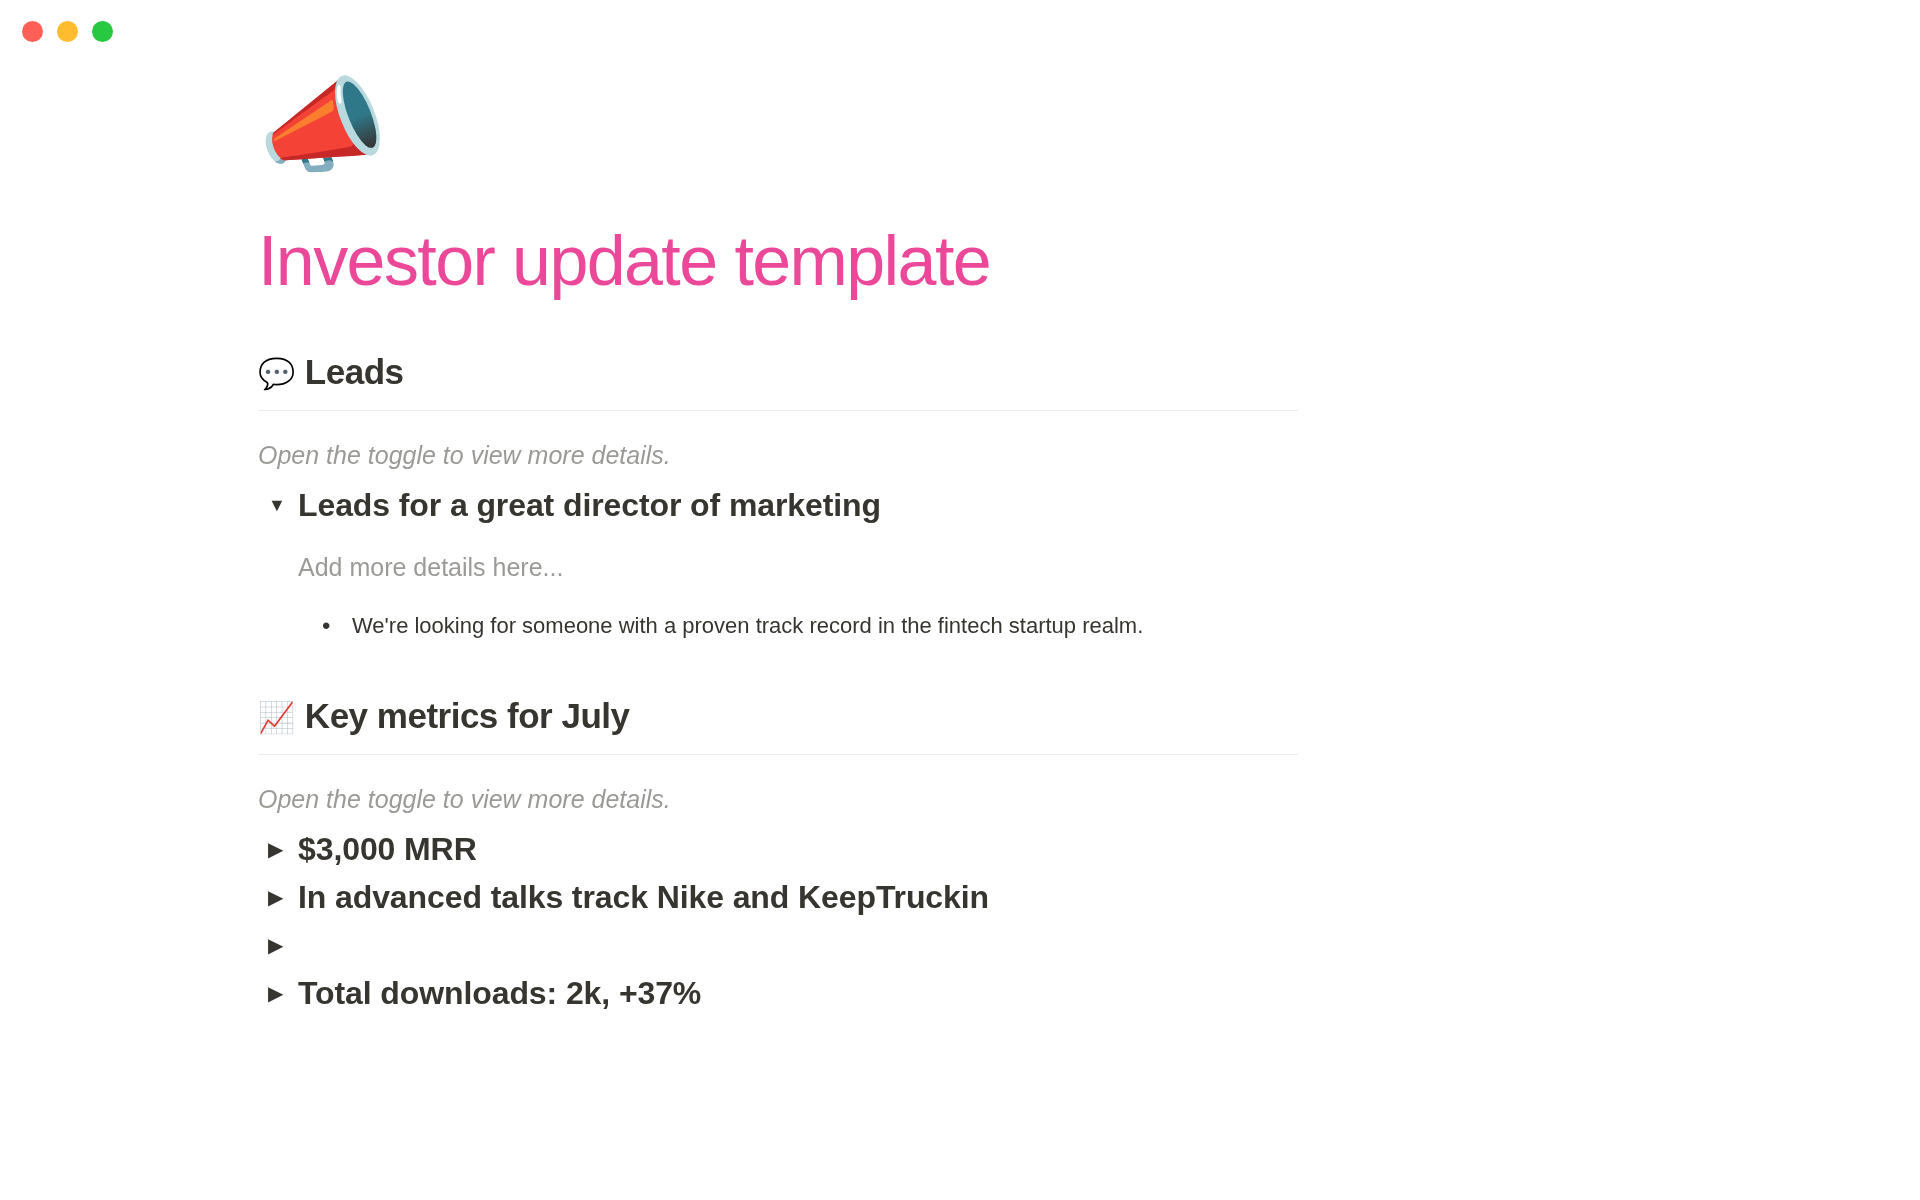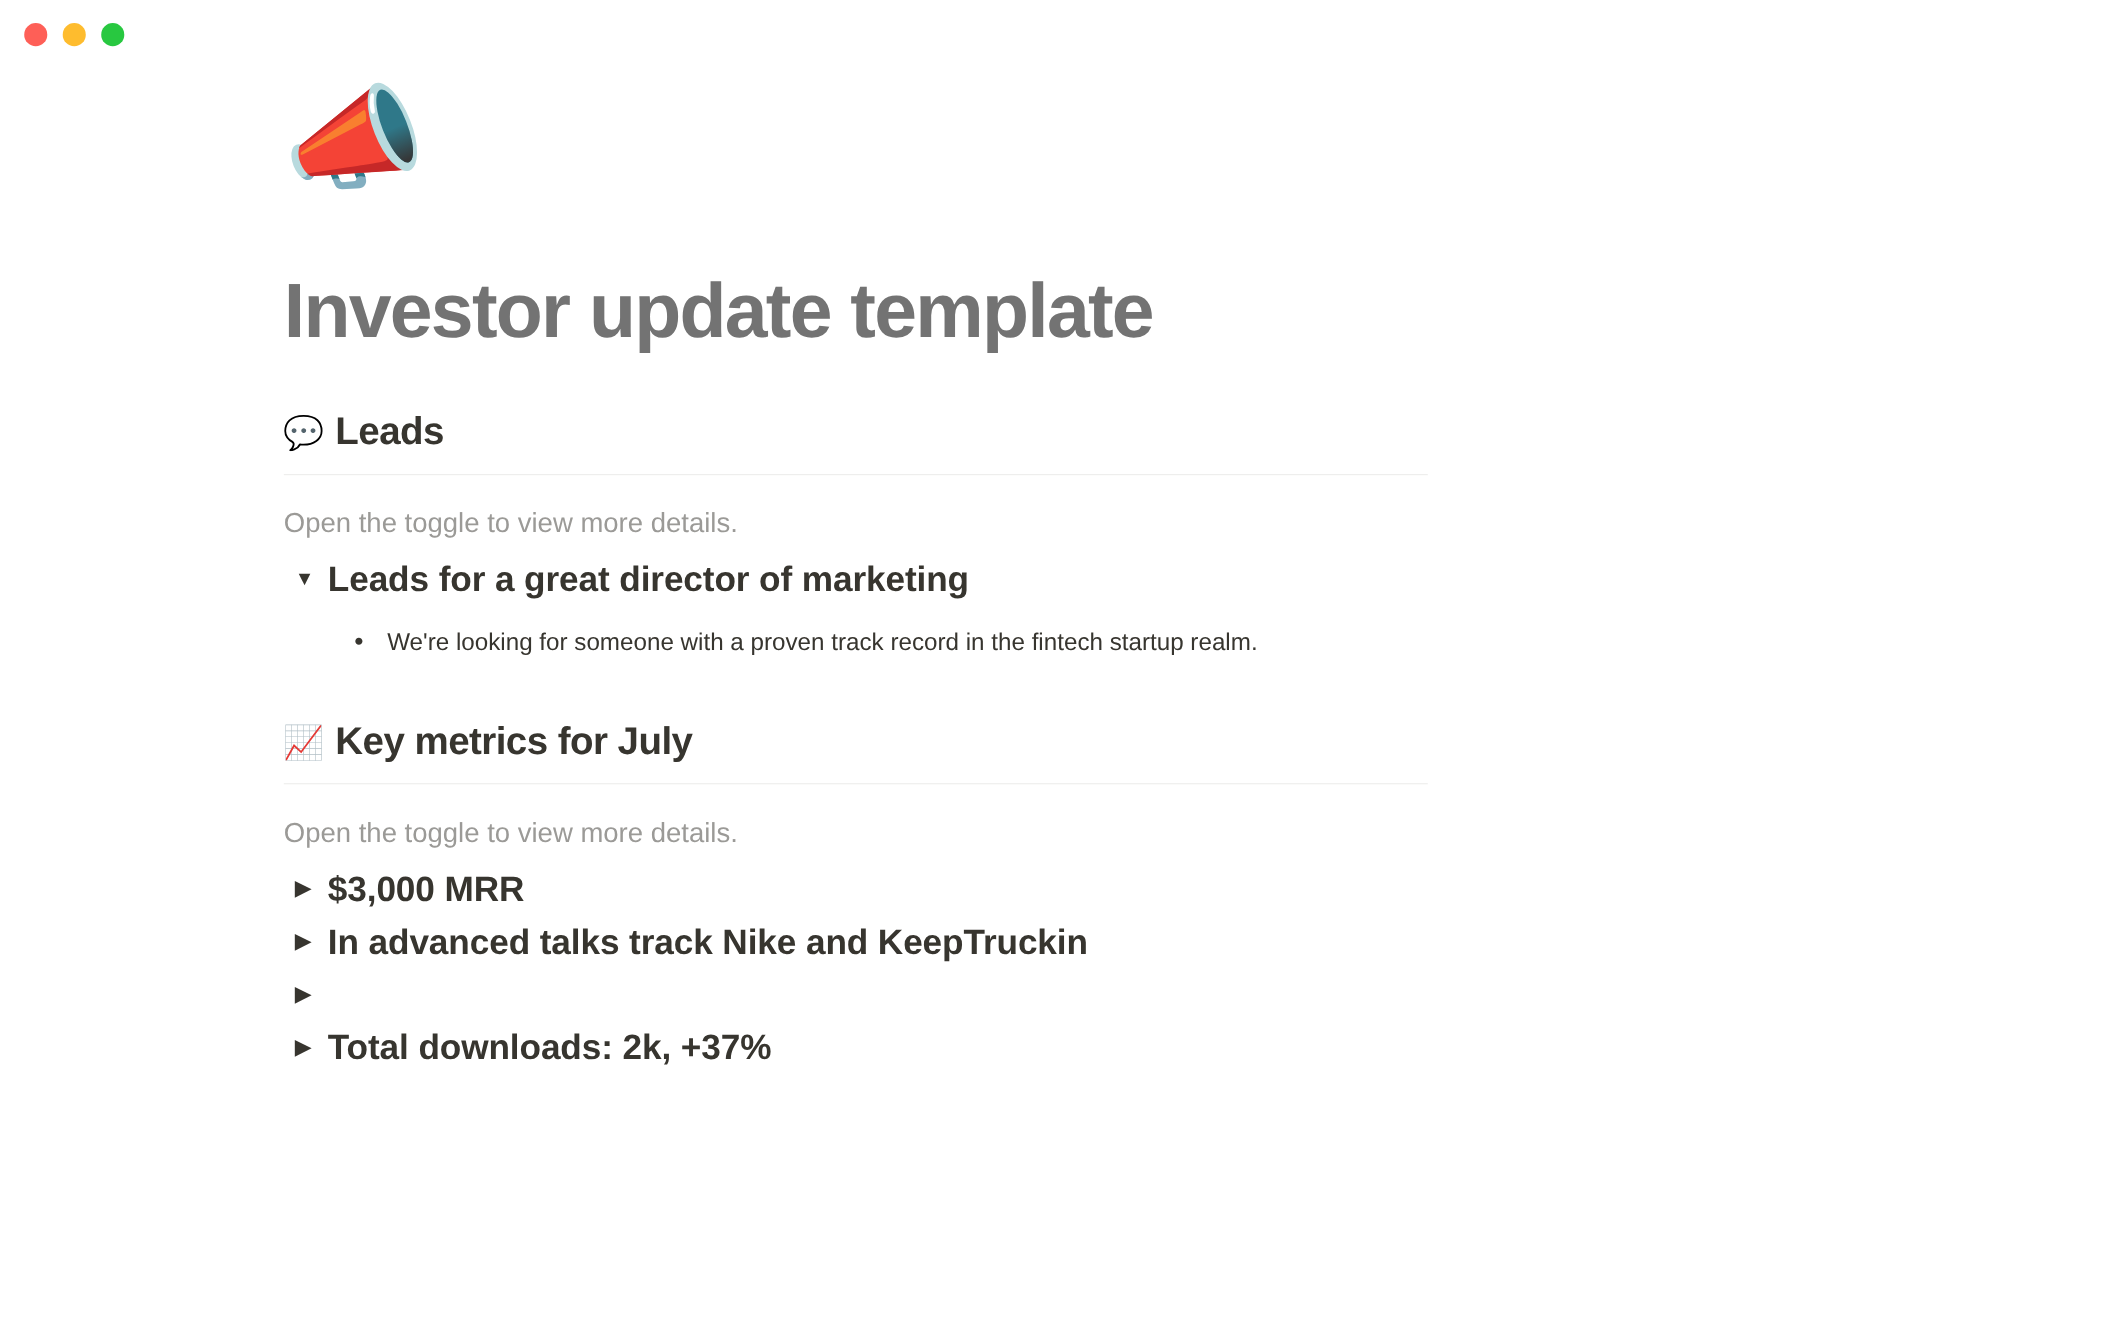--- a/index.html
+++ b/index.html
@@ -65,25 +65,25 @@
     margin-top: 12px;
     margin-bottom: 0;
     height: 120px;
     display: block;
     user-select: none;
   }
 
   
   .page-title {
     font-size: 70px;
-    font-weight: 700;
+    font-weight: 400;
     letter-spacing: -1.6px;
     line-height: 1.1;
-    color: #737373;
-    margin-top: 50px;
+    color: #ec4899;
+    margin-top: 29px;
     margin-bottom: 0;
     white-space: nowrap;
   }
 
   
   .section {
     margin-top: 0;
   }
   .section-heading {
     display: flex;
@@ -110,20 +110,21 @@
     border: 0;
     margin: 10px 0 0 0;
   }
 
   
   .hint-text {
     font-size: 25px;
     line-height: 1.45;
     color: #9b9a97;
     margin-top: 26px;
+    font-style: italic;
   }
 
   
   .toggle-list {
     margin-top: 14px;
   }
   .toggle-row {
     display: flex;
     align-items: flex-start;
     margin-top: 12px;
@@ -208,20 +209,21 @@
       <p class="hint-text">Open the toggle to view more details.</p>
 
       <div class="toggle-list">
 
         <div class="toggle-row">
           <span class="toggle-arrow open">▼</span>
           <span class="toggle-label">Leads for a great director of marketing</span>
         </div>
 
         <div class="toggle-children">
+          <p class="child-hint">Add more details here...</p>
 
           <div class="bullet-list">
             <div class="bullet-row">
               <span class="bullet-dot">•</span>
               <span class="bullet-text">We're looking for someone with a proven track record in the fintech startup realm.</span>
             </div>
           </div>
         </div>
 
       </div>

